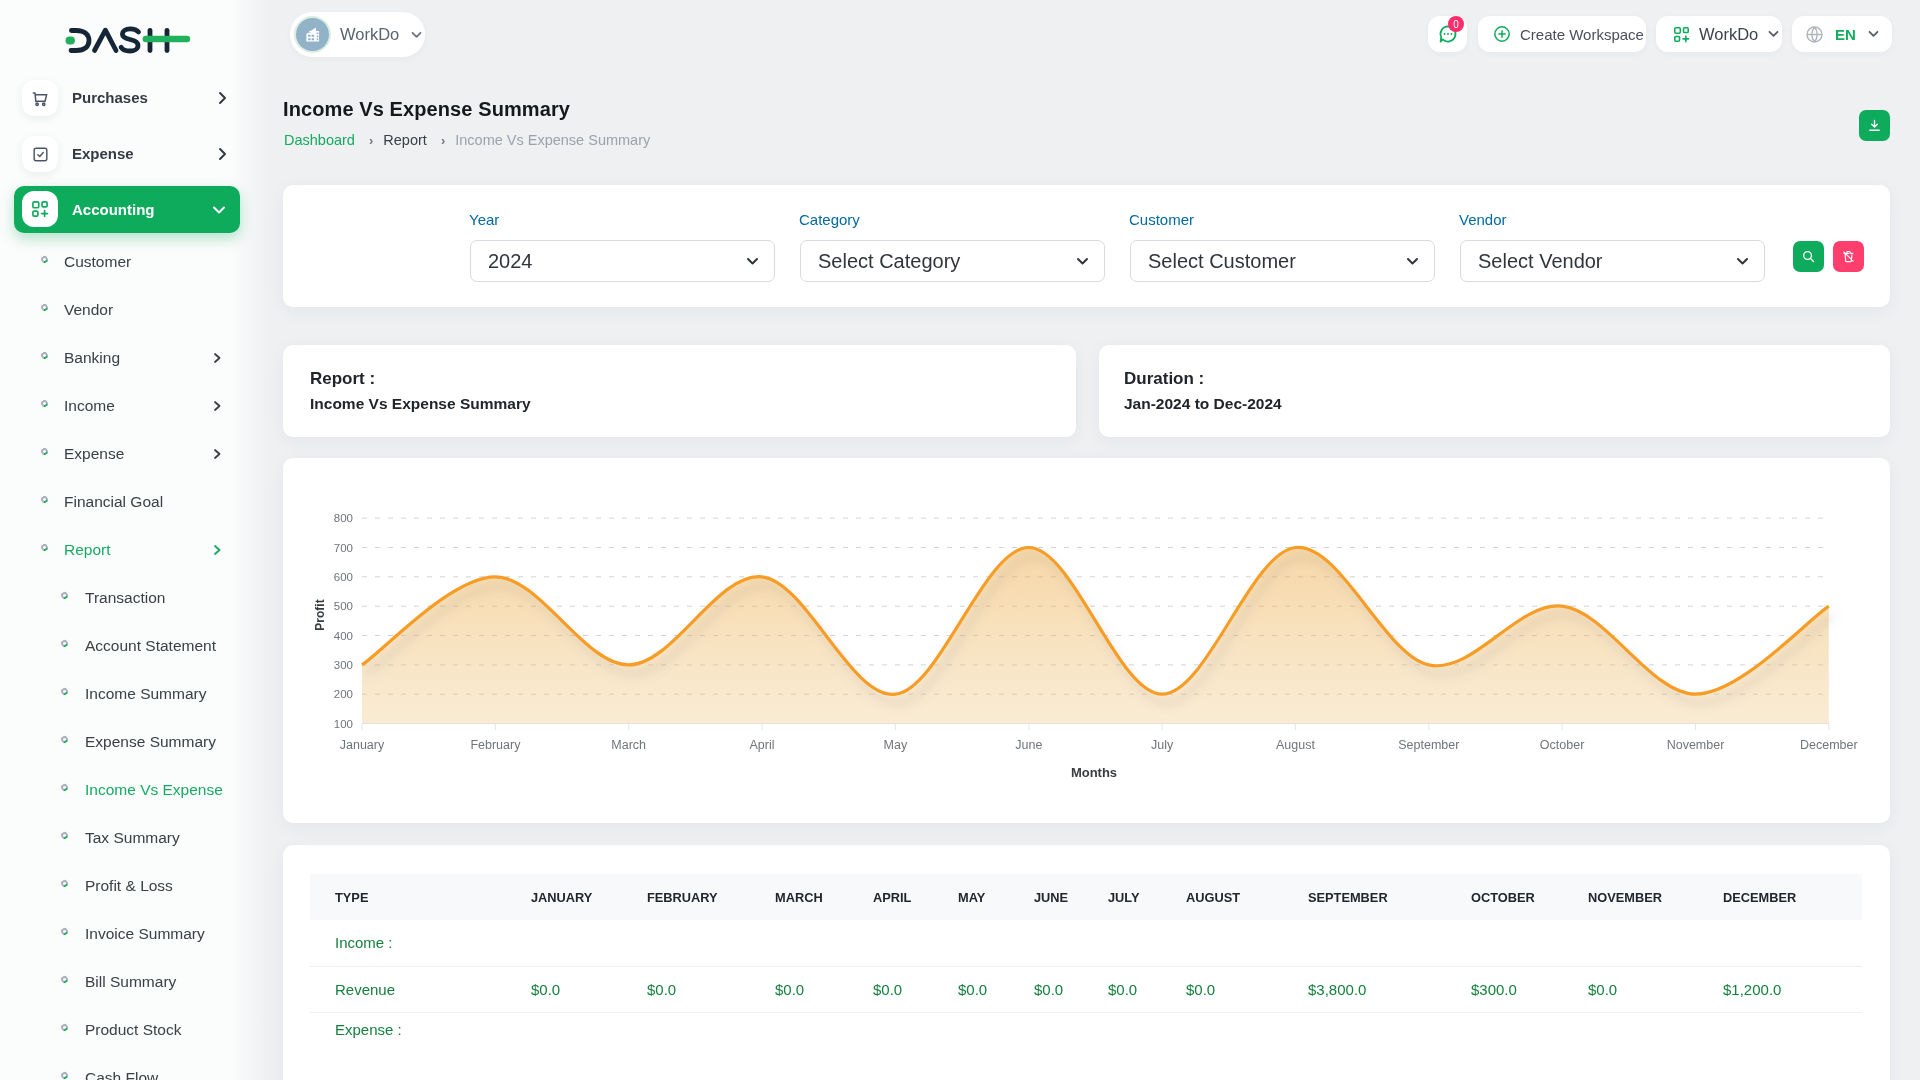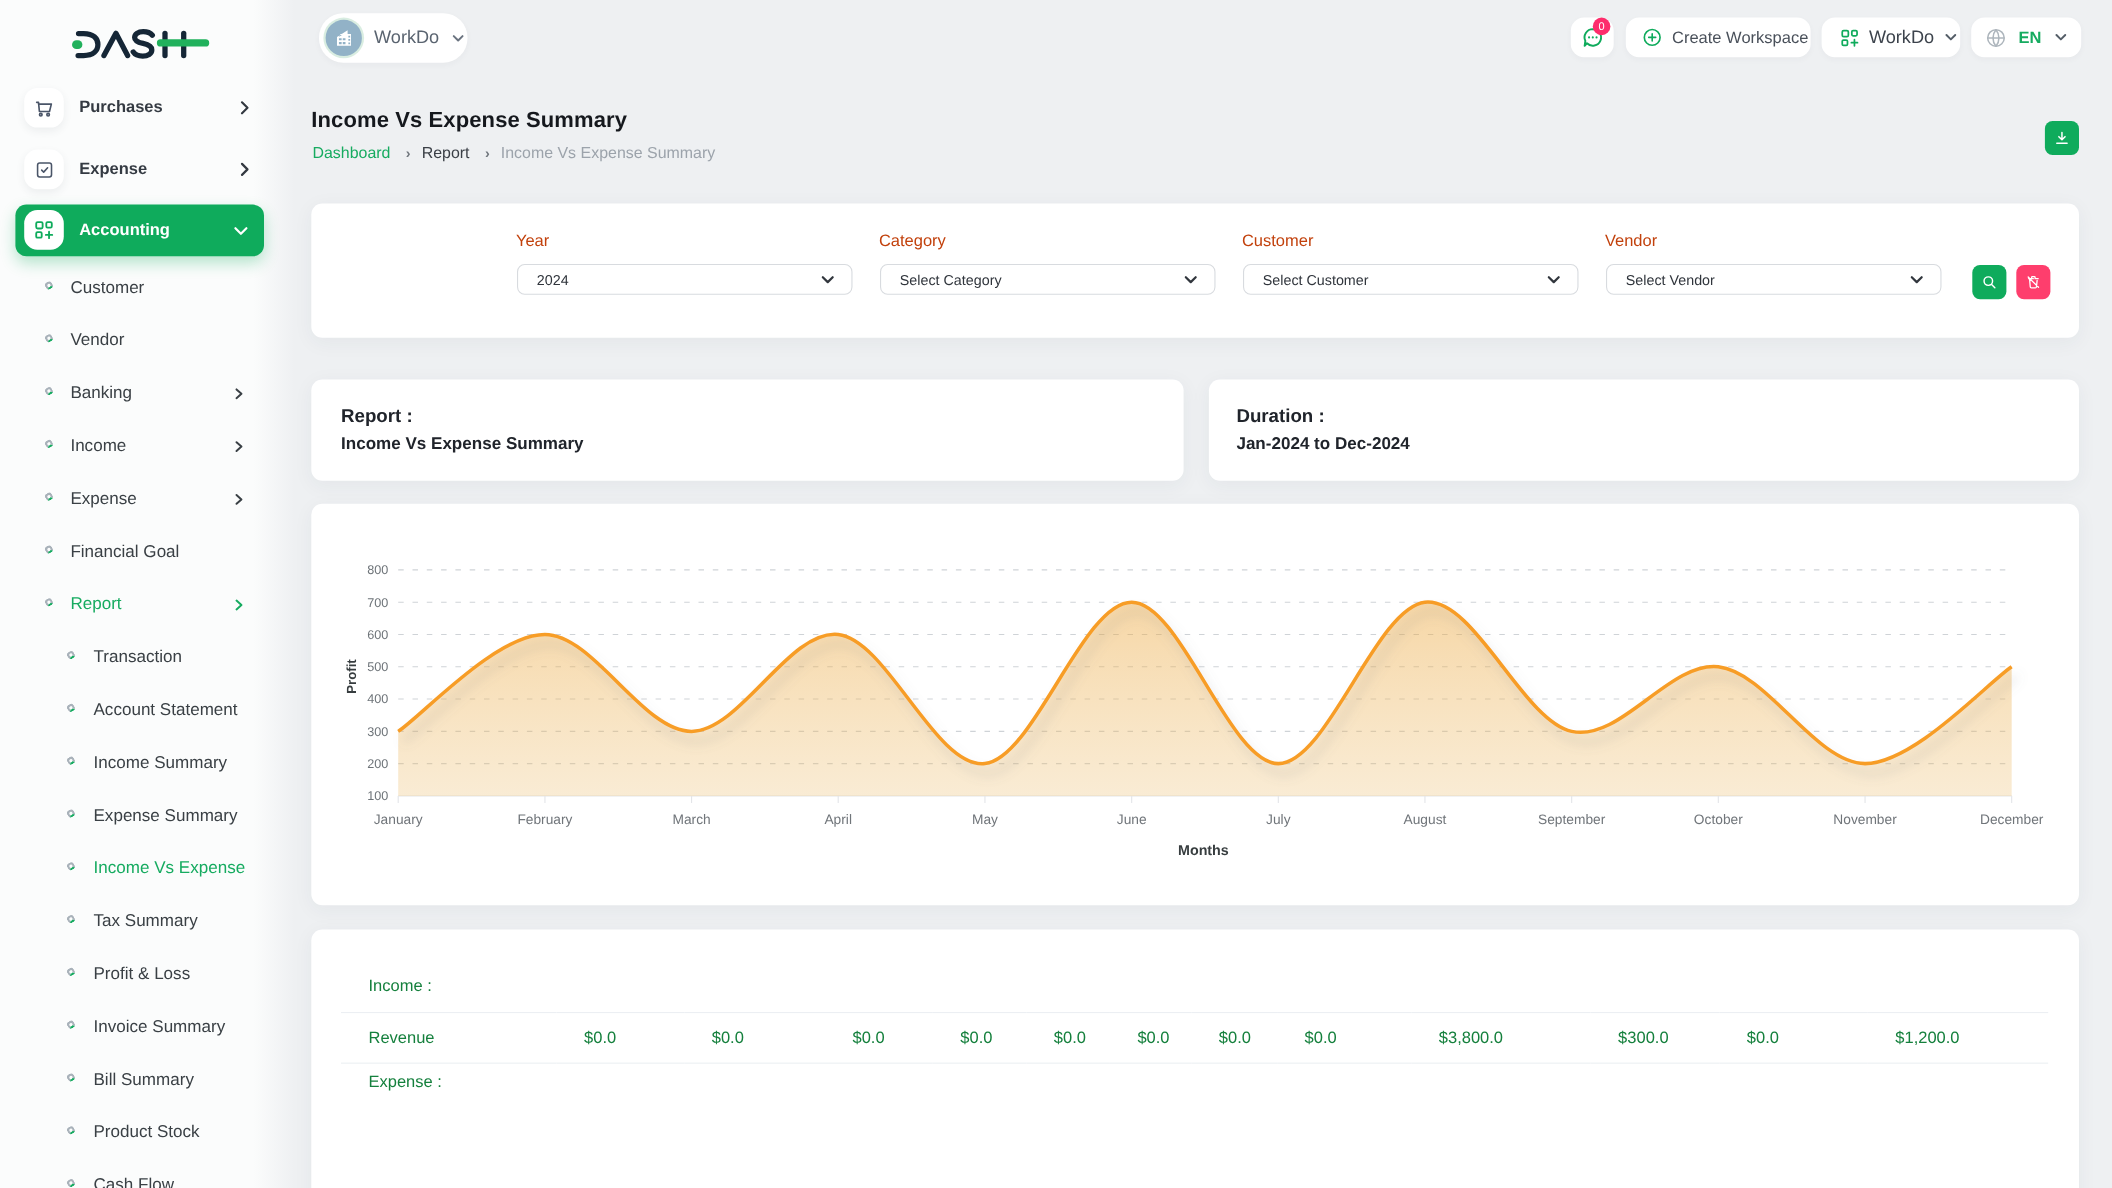--- a/index.html
+++ b/index.html
@@ -15,23 +15,23 @@
 .mitem { position:absolute; left:72px; font-size:15px; font-weight:bold; color:#343a42; }
 .sitem { position:absolute; font-size:15.5px; color:#3a4045; }
 .green { color:#16ab60 !important; }
 .chev { position:absolute; }
 .bullet { position:absolute; width:7px; height:7px; border-radius:50%;
   border:2px solid #a9b2ba; border-bottom-color:#16ab60; transform:rotate(-30deg); }
 
 .hbtn { position:absolute; top:16px; height:36px; background:#fff; border-radius:12px;
   box-shadow:0 2px 6px rgba(40,50,70,0.04); display:flex; align-items:center; white-space:nowrap; }
 
-.flabel { position:absolute; font-size:15px; color:#c2410c; }
-.fselect { position:absolute; height:28px; width:305px; background:#fff; border:1px solid #d8dbdf;
-  border-radius:7px; font-size:13px; color:#30353c; display:flex; align-items:center; padding-left:17px;text-align:right; }
+.flabel { position:absolute; font-size:15px; color:#0369a1; }
+.fselect { position:absolute; height:42px; width:305px; background:#fff; border:1px solid #d8dbdf;
+  border-radius:7px; font-size:20px; color:#30353c; display:flex; align-items:center; padding-left:17px;text-align:right; }
 .sqbtn { position:absolute; width:31px; height:31px; border-radius:7px; display:flex; align-items:center; justify-content:center; }
 
 table { border-collapse:collapse; table-layout:fixed; width:1552px; }
 th { font-size:12.8px; font-weight:bold; color:#21262e; text-align:left; padding:0 0 0 25px; height:46px; background:#f8f9fb; }
 td { font-size:15px; color:#15803d; text-align:left; padding:0 0 0 25px; height:46px; border-top:1px solid #eceff3; }
 tr.first td { border-top:none; }
 </style>
 </head>
 <body>
 
@@ -331,20 +331,35 @@
         <col style="width:76px">
         <col style="width:74px">
         <col style="width:78px">
         <col style="width:122px">
         <col style="width:163px">
         <col style="width:117px">
         <col style="width:135px">
         <col style="width:164px">
   </colgroup>
   <tbody>
+        <tr>
+          <th>TYPE</th>
+          <th>JANUARY</th>
+          <th>FEBRUARY</th>
+          <th>MARCH</th>
+          <th>APRIL</th>
+          <th>MAY</th>
+          <th>JUNE</th>
+          <th>JULY</th>
+          <th>AUGUST</th>
+          <th>SEPTEMBER</th>
+          <th>OCTOBER</th>
+          <th>NOVEMBER</th>
+          <th>DECEMBER</th>
+        </tr>
   <tr class="first">
           <td>Income :</td>
           <td></td>
           <td></td>
           <td></td>
           <td></td>
           <td></td>
           <td></td>
           <td></td>
           <td></td>

